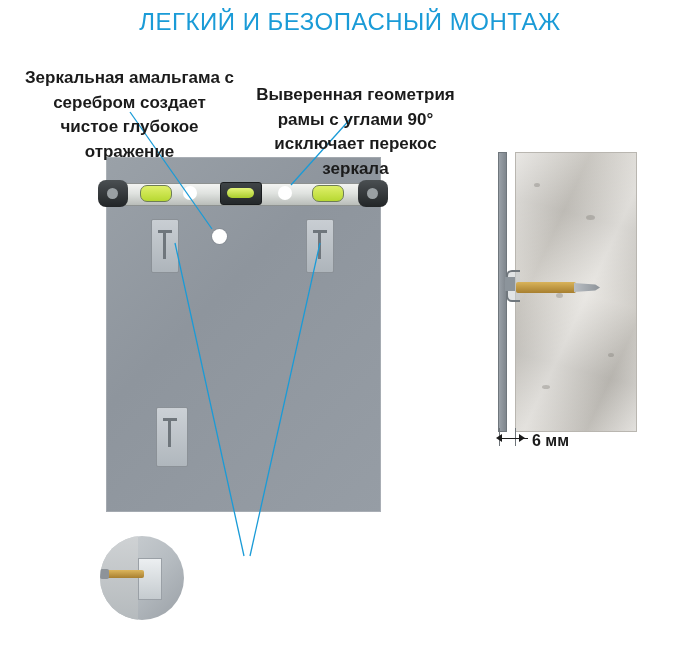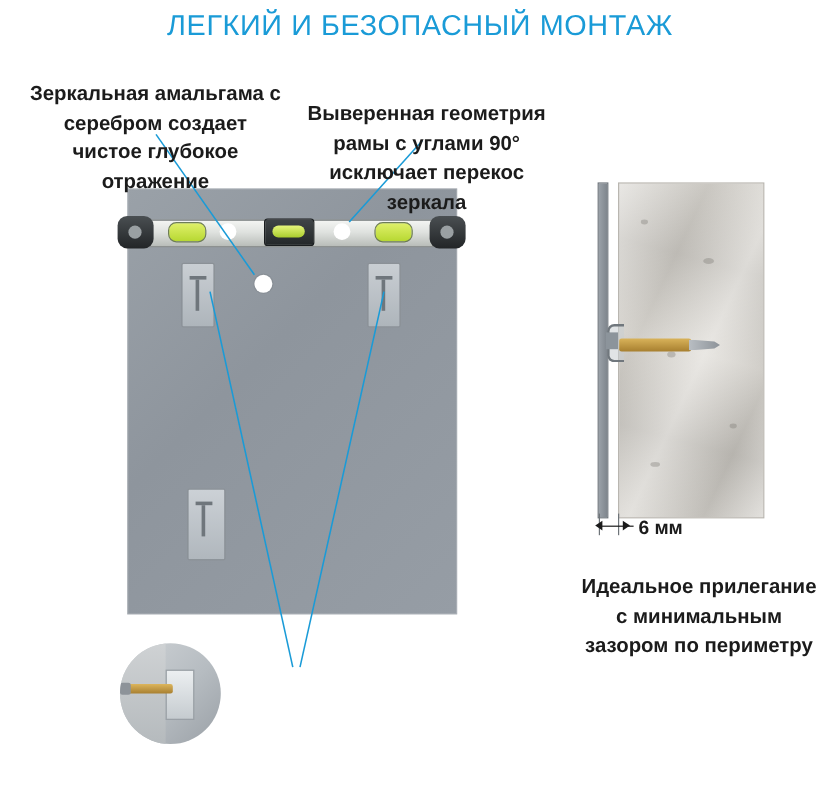--- a/index.html
+++ b/index.html
@@ -375,15 +375,14 @@
     <g stroke="#1a9bd7" stroke-width="1.3" fill="none">
       <path d="M130 112 L212 229"></path>
       <path d="M352 117 L291 185"></path>
       <path d="M175 243 L244 556"></path>
       <path d="M320 243 L250 556"></path>
     </g>
   </svg>
 
   <div class="callout callout-1">Зеркальная амальгама с серебром создает чистое глубокое отражение</div>
   <div class="callout callout-2">Выверенная геометрия рамы с углами 90° исключает перекос зеркала</div>
-  <div class="callout callout-4">Идеальное прилегание с минимальным зазором по периметру</div>
 
 </div>
 
 </body></html>

